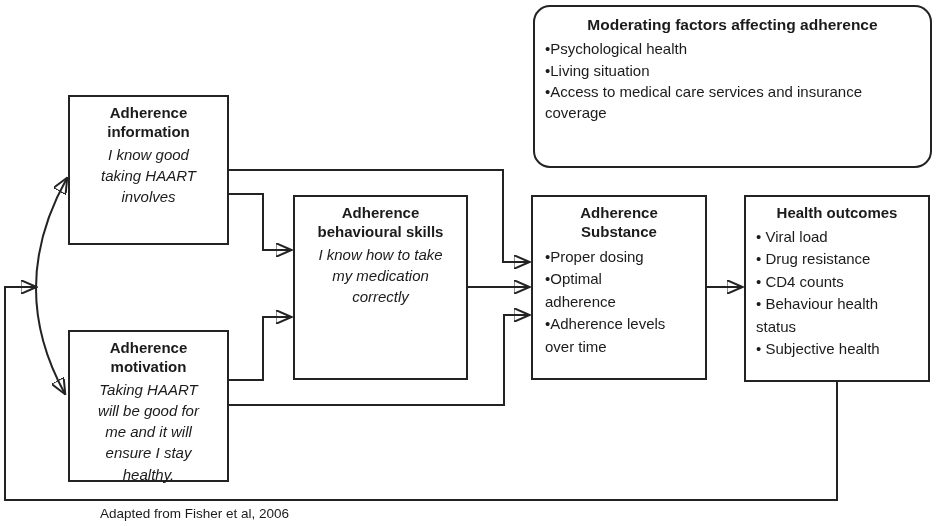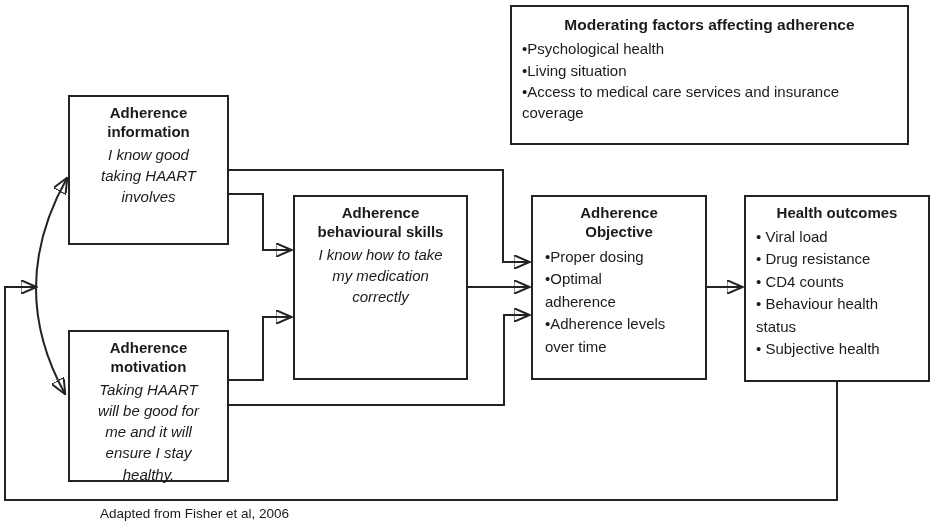--- a/index.html
+++ b/index.html
@@ -37,21 +37,21 @@
     font-style:italic;
     font-size:15px;
     line-height:1.42;
     text-align:center;
     margin:0 auto;
   }
   .bullets{font-size:15px;line-height:1.5;text-align:left;}
   .bullet-item{white-space:normal;}
 
   
-  .box-moderating{left:510px;top:5px;width:399px;height:140px;}
+  .box-moderating{left:533px;top:5px;width:399px;height:163px;border-radius:17px;}
   .box-moderating .title{font-size:15.5px;margin-top:8px;}
   .box-moderating .bullets{padding:2px 10px 0 10px;font-size:15px;line-height:1.42;}
 
   .box-information{left:68px;top:95px;width:161px;height:150px;}
   .box-information .body{max-width:108px;}
 
   .box-motivation{left:68px;top:330px;width:161px;height:152px;}
   .box-motivation .body{max-width:112px;}
 
   .box-skills{left:293px;top:195px;width:175px;height:185px;}
@@ -114,21 +114,21 @@
     <div class="title">Adherence motivation</div>
     <div class="body">Taking HAART will be good for me and it will ensure I stay healthy.</div>
   </div>
 
   <div class="dbox box-skills">
     <div class="title">Adherence behavioural skills</div>
     <div class="body">I know how to take my medication correctly</div>
   </div>
 
   <div class="dbox box-behaviour">
-    <div class="title">Adherence Objective</div>
+    <div class="title">Adherence Substance</div>
     <div class="bullets">
         <div class="bullet-item">•Proper dosing</div>
         <div class="bullet-item">•Optimal adherence</div>
         <div class="bullet-item">•Adherence levels over time</div>
       </div>
   </div>
 
   <div class="dbox box-outcomes">
     <div class="title">Health outcomes</div>
     <div class="bullets">

